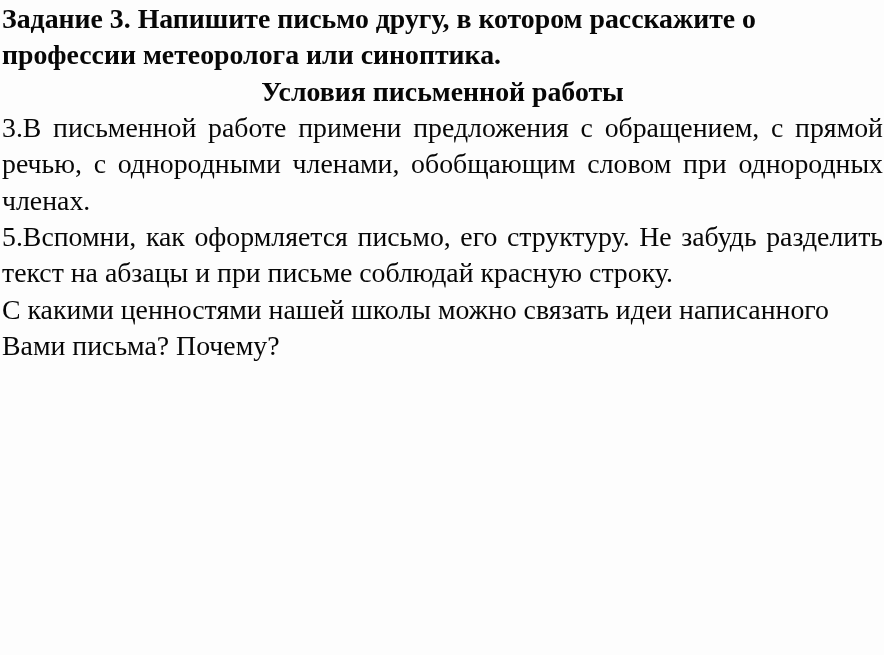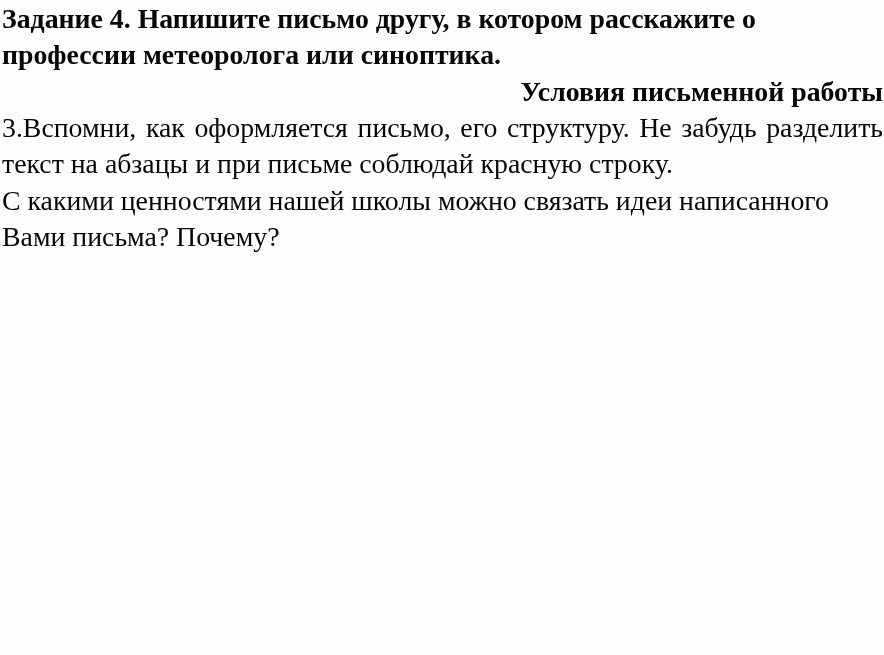--- a/index.html
+++ b/index.html
@@ -23,35 +23,36 @@
     color: #070707;
   }
   .para {
     margin: 0;
   }
   .bold {
     font-weight: 700;
   }
   .title-centered {
     font-weight: 700;
-    text-align: right;
+    text-align: center;
   }
   .justified {
     text-align: justify;
   }
 </style>
 </head>
 <body>
 
 <div class="doc">
-  <p class="para bold">Задание 4. Напишите письмо другу, в котором расскажите о профессии метеоролога или синоптика.</p>
+  <p class="para bold">Задание 3. Напишите письмо другу, в котором расскажите о профессии метеоролога или синоптика.</p>
 
 
   <p class="para title-centered">Условия письменной работы</p>
 
 
 
+  <p class="para justified">3.В письменной работе примени предложения с обращением, с прямой речью, с однородными членами, обобщающим словом при однородных членах.</p>
 
 
-  <p class="para justified">3.Вспомни, как оформляется письмо, его структуру. Не забудь разделить текст на абзацы и при письме соблюдай красную строку.</p>
+  <p class="para justified">5.Вспомни, как оформляется письмо, его структуру. Не забудь разделить текст на абзацы и при письме соблюдай красную строку.</p>
 
   <p class="para">С какими ценностями нашей школы можно связать идеи написанного Вами письма? Почему?</p>
 </div>
 
 </body></html>

